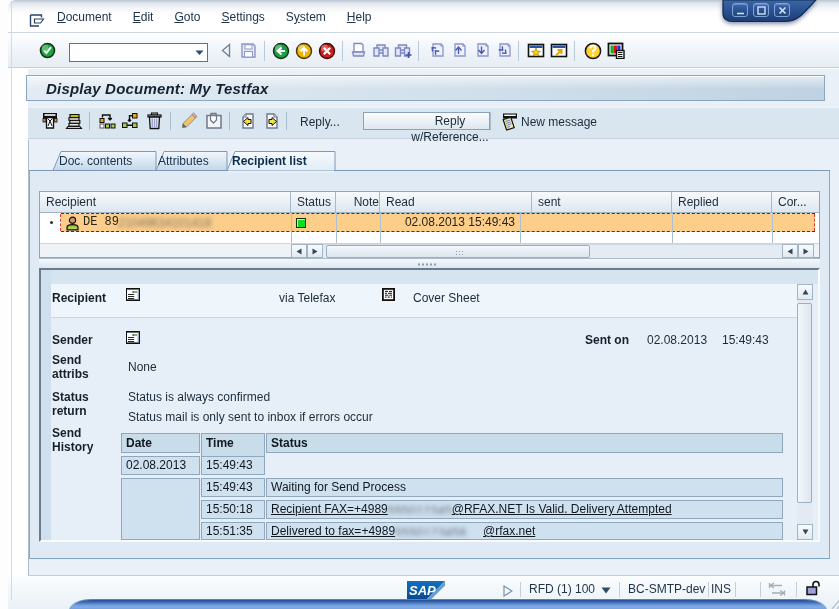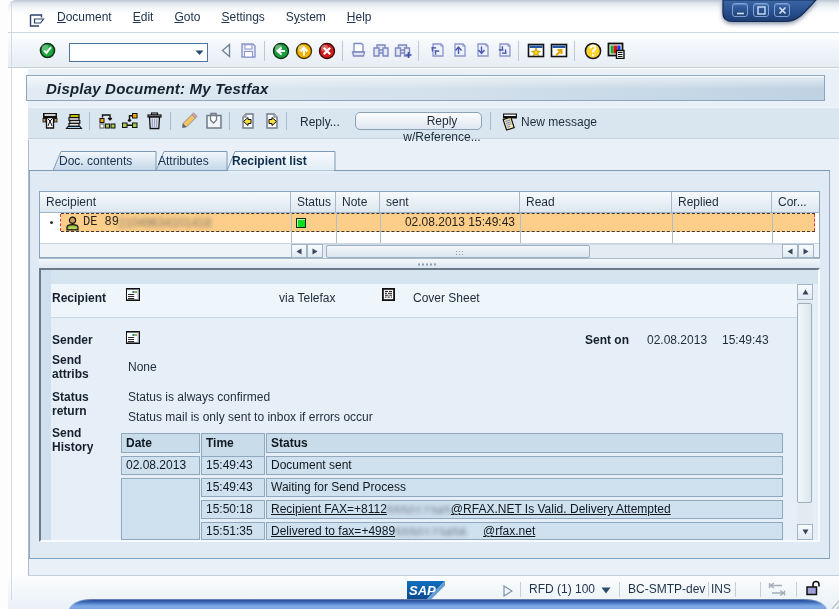--- a/index.html
+++ b/index.html
@@ -50,21 +50,21 @@
     background:linear-gradient(to bottom, rgba(255,255,255,.6) 0%, rgba(255,255,255,0) 55%), linear-gradient(to right,#e2ebf3 0%,#d3e1ec 50%,#bfd2e2 100%);
     box-shadow:inset 0 1px 0 rgba(255,255,255,.8); }
   .titlebar .title { position:absolute; left:19px; top:4px; font-size:15px; font-weight:bold; font-style:italic; color:#14232f; letter-spacing:.2px; }
 
   
   .apptoolbar-band { position:absolute; left:20px; top:107px; width:819px; height:32px; background:#d9e5ef;
     border-top:1px solid #eef4f9; border-bottom:1px solid #c6d3de; }
   .atb { position:absolute; top:112px; width:18px; height:18px; }
   .atb-sep { position:absolute; top:112px; width:1px; height:18px; background:#a9bccd; }
   .atb-text { position:absolute; top:113px; height:18px; line-height:18px; color:#1c2b3a; }
-  .atb-btn { position:absolute; left:347px; top:112px; width:127px; height:18px; border:1px solid #8ba2b8; border-radius:5px;
+  .atb-btn { position:absolute; left:355px; top:112px; width:127px; height:18px; border:1px solid #8ba2b8; border-radius:0;
     background:linear-gradient(to bottom,#fcfdfe,#dde7ef); text-align:center; line-height:16px; color:#1c2b3a;padding-left:47px; }
 
   
   .tabstrip-frame { position:absolute; left:21px; top:170px; width:801px; height:389px;
     border-left:1px solid #90a9c0; border-right:1px solid #90a9c0; border-bottom:1px solid #7da3c4;
     background:#dfeaf4; }
   .tabs-svg { position:absolute; left:21px; top:151px; width:801px; height:22px; z-index:5; }
   .tab-label { position:absolute; top:153px; z-index:6; height:16px; line-height:16px; color:#15314e; text-align:left; }
   .tab-label.active { font-weight:bold; color:#0d2c4c; }
 
@@ -446,23 +446,23 @@
   <div class="tab-label" style="left:51px; width:94px;">Doc. contents</div>
   <div class="tab-label" style="left:150px; width:66px;">Attributes</div>
   <div class="tab-label active" style="left:224px; width:102px;">Recipient list</div>
 
   <div class="tabstrip-frame"></div>
 
   <div class="rtable">
     <div class="rt-header">
       <div class="rt-hcell" style="width:251px;">Recipient</div>
       <div class="rt-hcell" style="width:45px;">Status</div>
-      <div class="rt-hcell" style="width:44px;">Note</div>
+      <div class="rt-hcell" style="width:44px;text-align:right;">Note</div>
+      <div class="rt-hcell" style="width:152px;">Read</div>
       <div class="rt-hcell" style="width:140px;">sent</div>
-      <div class="rt-hcell" style="width:152px;">Read</div>
       <div class="rt-hcell" style="width:100px;">Replied</div>
       <div class="rt-hcell" style="width:43px; border-right:none;">Cor...</div>
     </div>
     <div class="rt-coldiv" style="left:251px;"></div>
     <div class="rt-coldiv" style="left:296px;"></div>
     <div class="rt-coldiv" style="left:340px;"></div>
     <div class="rt-coldiv" style="left:480px;"></div>
     <div class="rt-coldiv" style="left:632px;"></div>
     <div class="rt-coldiv" style="left:732px;"></div>
     <div class="row-bullet"></div>
@@ -555,29 +555,28 @@
       <div class="dp-text" style="left:77px; top:126px;">Status mail is only sent to inbox if errors occur</div>
 
       <div class="dp-text lbl" style="left:1px; top:142px; width:62px; white-space:normal; height:28px; line-height:14px;">Send History</div>
 
       <div class="sh-cell sh-head" style="left:70px; top:149px; width:79px; height:20px;">Date</div>
       <div class="sh-cell sh-head" style="left:150px; top:149px; width:64px; height:36px;">Time</div>
       <div class="sh-cell sh-head" style="left:215px; top:149px; width:517px; height:20px;">Status</div>
 
       <div class="sh-cell" style="left:70px; top:172px; width:79px; height:19px;">02.08.2013</div>
       <div class="sh-cell" style="left:150px; top:172px; width:64px; height:19px;">15:49:43</div>
-      <div class="sh-cell" style="left:215px; top:172px; width:517px; height:19px;">Document sent</div>
 
       <div class="sh-cell" style="left:70px; top:194px; width:79px; height:62px;"></div>
       <div class="sh-cell" style="left:150px; top:194px; width:64px; height:19px;">15:49:43</div>
       <div class="sh-cell" style="left:215px; top:194px; width:517px; height:19px;">Waiting for Send Process</div>
 
       <div class="sh-cell" style="left:150px; top:216px; width:64px; height:19px;">15:50:18</div>
       <div class="sh-cell" style="left:215px; top:216px; width:517px; height:19px;">
-        <span class="sh-link"><span>Recipient FAX=+8112</span><span class="sh-blur" style="width:64px;">555012345</span><span>@RFAX.NET Is Valid. Delivery Attempted</span></span>
+        <span class="sh-link"><span>Recipient FAX=+4989</span><span class="sh-blur" style="width:64px;">555012345</span><span>@RFAX.NET Is Valid. Delivery Attempted</span></span>
       </div>
 
       <div class="sh-cell" style="left:150px; top:238px; width:64px; height:18px;">15:51:35</div>
       <div class="sh-cell" style="left:215px; top:238px; width:517px; height:18px;">
         <span class="sh-link"><span>Delivered to fax=+4989</span><span class="sh-blur" style="width:88px;">5550123456</span><span>@rfax.net</span></span>
       </div>
     </div>
 
     <div class="vs">
       <div class="vs-btn" style="top:0;">

